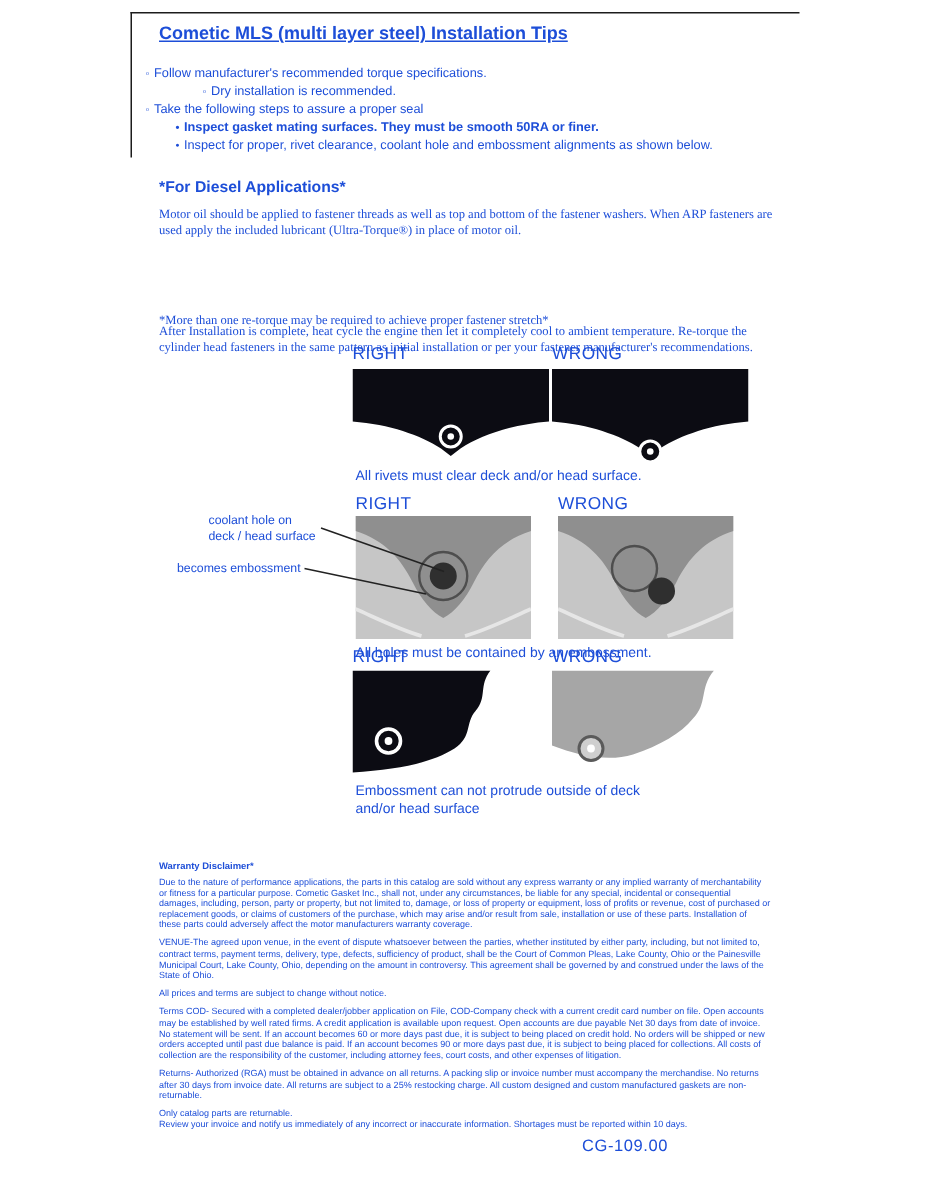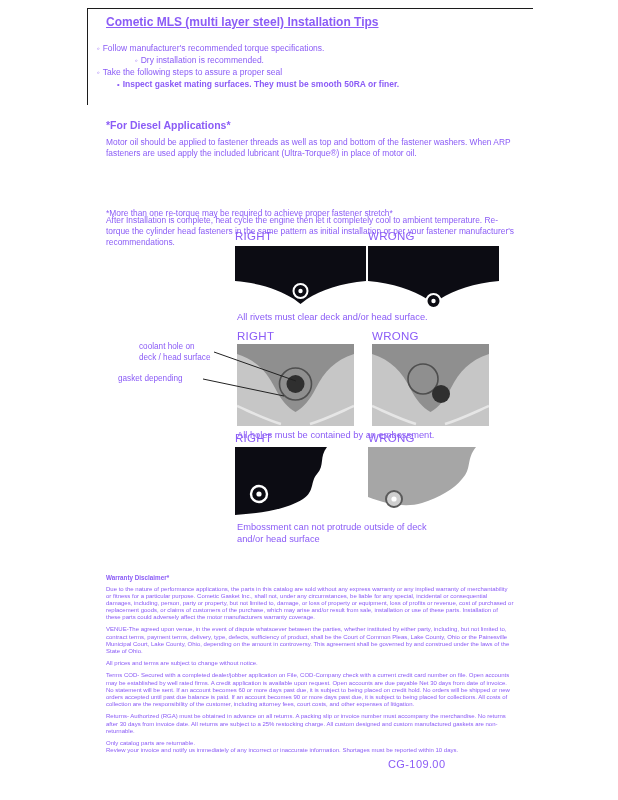--- a/index.html
+++ b/index.html
@@ -1,27 +1,27 @@
 <!DOCTYPE html>
 <html><head>
 <meta charset="utf-8">
 <style>
   * { box-sizing: border-box; }
   html, body { margin: 0; padding: 0; background: #ffffff; }
   .page {
     position: relative; width: 618px; height: 800px; background: #ffffff;
-    font-family: "Liberation Sans", sans-serif; color: #8b5cf6; overflow: hidden;
+    font-family: "Liberation Sans", sans-serif; color: #1d4ed8; overflow: hidden;
   }
   .abs { position: absolute; }
   .rule { position: absolute; background: #1c1c1c; }
   .title { font-size: 12px; font-weight: bold; text-decoration: underline; white-space: nowrap; }
   .tip { position: absolute; font-size: 8.5px; white-space: nowrap; }
   .mk { display: inline-block; margin-right: 3px; font-size: 7.5px; vertical-align: 0.5px; }
   .h2 { position: absolute; font-size: 10.5px; font-weight: bold; white-space: nowrap; }
-  .para { position: absolute; font-size: 8.4px; line-height: 1.32; width: 410px; }
+  .para { position: absolute; font-size: 8.4px; line-height: 1.32; width: 410px; font-family: Liberation Serif, serif; }
   .dg-head { position: absolute; font-size: 11.5px; letter-spacing: 0.3px; }
   .caption { position: absolute; font-size: 9.3px; line-height: 1.3; }
   .dg-label { position: absolute; font-size: 8.2px; line-height: 1.3; }
   .panel { position: absolute; display: block; }
   .overlay { position: absolute; left: 0; top: 0; pointer-events: none; }
   .legal { position: absolute; font-size: 6px; line-height: 1.2; width: 408px; }
   .legal .lh { font-weight: bold; font-size: 6.3px; margin: 0 0 4px 0; }
   .legal p { margin: 0 0 5px 0; }
   .legal p.tight { margin-bottom: 0; }
   .docnum { position: absolute; font-size: 11px; letter-spacing: 0.4px; }
@@ -41,20 +41,23 @@
   </div>
   <div class="tip" style="left:97px; top:55px;margin-left:38px;">
     <span class="mk">◦</span><span>Dry installation is recommended.</span>
   </div>
   <div class="tip" style="left:97px; top:67px;">
     <span class="mk">◦</span><span>Take the following steps to assure a proper seal</span>
   </div>
   <div class="tip" style="left:117px; top:79px;font-weight:bold;">
     <span class="mk">•</span><span>Inspect gasket mating surfaces.  They must be smooth 50RA or finer.</span>
   </div>
+  <div class="tip" style="left:117px; top:91px;">
+    <span class="mk">•</span><span>Inspect for proper, rivet clearance, coolant hole and embossment alignments as shown below.</span>
+  </div>
 
   <div class="h2" style="left:106px; top:119px;">*For Diesel Applications*</div>
   <div class="para" style="left:106px; top:137px;">Motor oil should be applied to fastener threads as well as top and bottom of the fastener washers. When ARP fasteners are used apply the included lubricant (Ultra-Torque®) in place of motor oil.</div>
   <div class="para" style="left:106px; top:167px;margin-top:48px;">After Installation is complete, heat cycle the engine then let it completely cool to ambient temperature. Re-torque the cylinder head fasteners in the same pattern as initial installation or per your fastener manufacturer's recommendations.</div>
   <div class="para" style="left:106px; top:208px;">*More than one re-torque may be required to achieve proper fastener stretch*</div>
 
   <div class="dg-head" style="left:235px; top:230px; width:131px;">RIGHT</div>
   <div class="dg-head" style="left:368px; top:230px; width:131px;">WRONG</div>
 
   <svg class="panel" style="left:235px; top:246px;" width="131" height="62" viewBox="0 0 131 62">
@@ -71,21 +74,21 @@
   </svg>
   <div class="caption" style="left:237px; top:311px;">All rivets must clear deck and/or head surface.</div>
 
   <div class="dg-head" style="left:237px; top:330px; width:117px;">RIGHT</div>
   <div class="dg-head" style="left:372px; top:330px; width:117px;">WRONG</div>
 
   <div class="dg-label" style="left:139px; top:342px; width:80px;">
     <div>coolant hole on</div>
     <div>deck / head surface</div>
   </div>
-  <div class="dg-label" style="left:118px; top:374px;">gasket depending</div>
+  <div class="dg-label" style="left:118px; top:374px;">becomes embossment</div>
 
   <svg class="panel" style="left:237px; top:344px;" width="117" height="82" viewBox="0 0 117 82">
     <rect width="117" height="82" fill="#c6c6c6"></rect>
     <path d="M0,0 H117 V10 C98,16 87,28 79,44 C73,56 66,64 58.5,68 C51,64 44,56 38,44 C30,28 19,16 0,10 Z" fill="#8f8f8f"></path>
     <path d="M0,62 C18,70 30,76 44,80 M117,62 C99,70 87,76 73,80" stroke="#e6e6e6" stroke-width="2.5" fill="none"></path>
     <circle cx="58.5" cy="40" r="16" fill="none" stroke="#4e4e4e" stroke-width="1.6"></circle>
     <circle cx="58.5" cy="40" r="9" fill="#2f2f2f"></circle>
   </svg>
   <svg class="panel" style="left:372px; top:344px;" width="117" height="82" viewBox="0 0 117 82">
     <rect width="117" height="82" fill="#c6c6c6"></rect>

